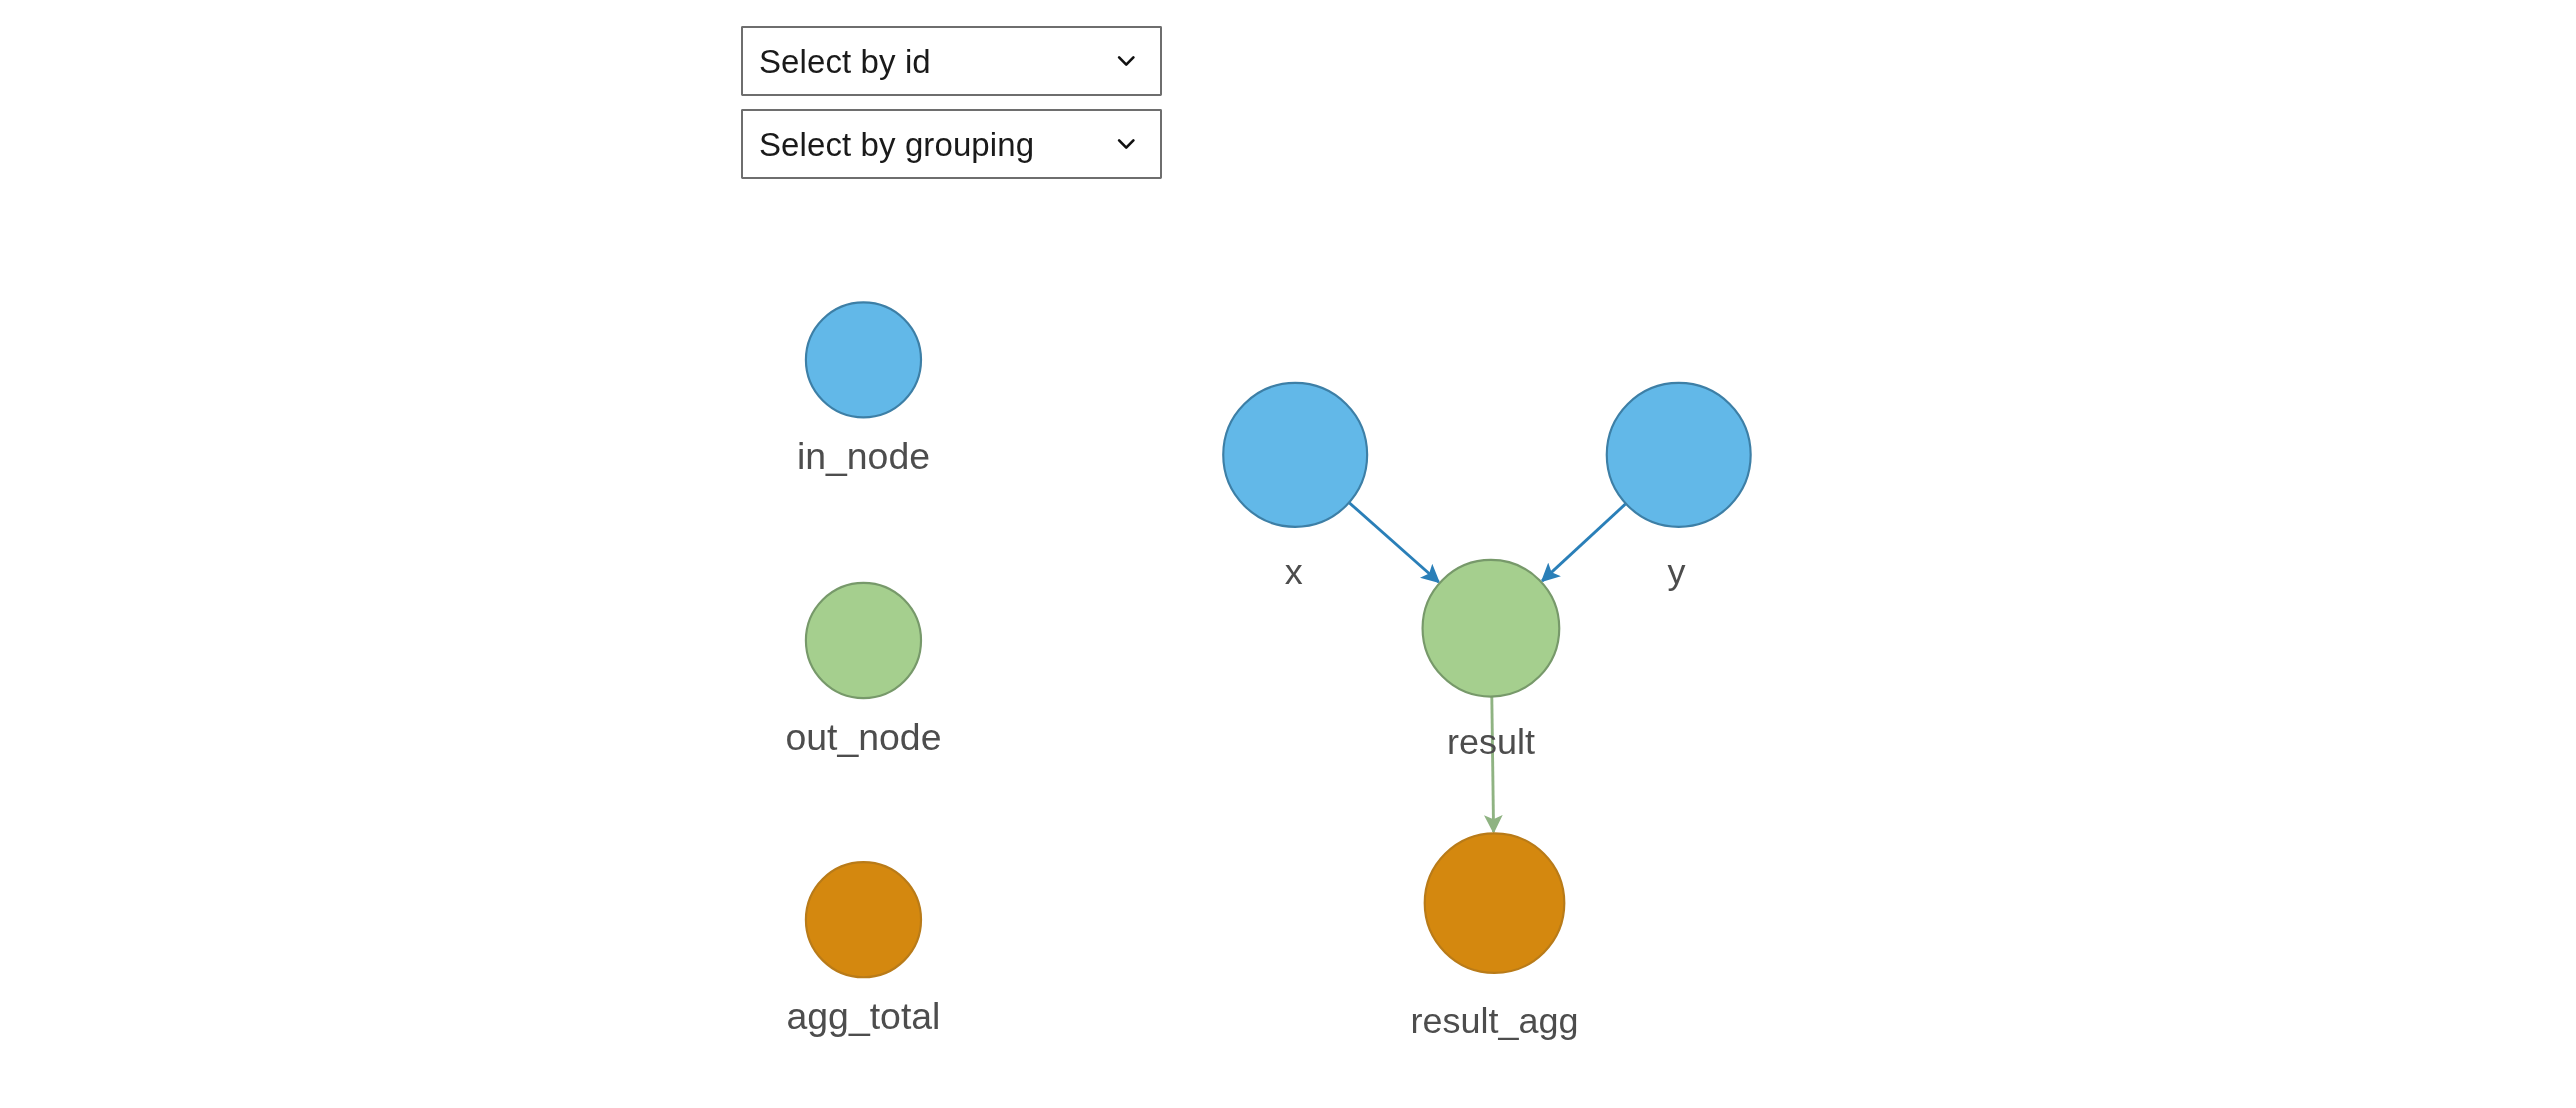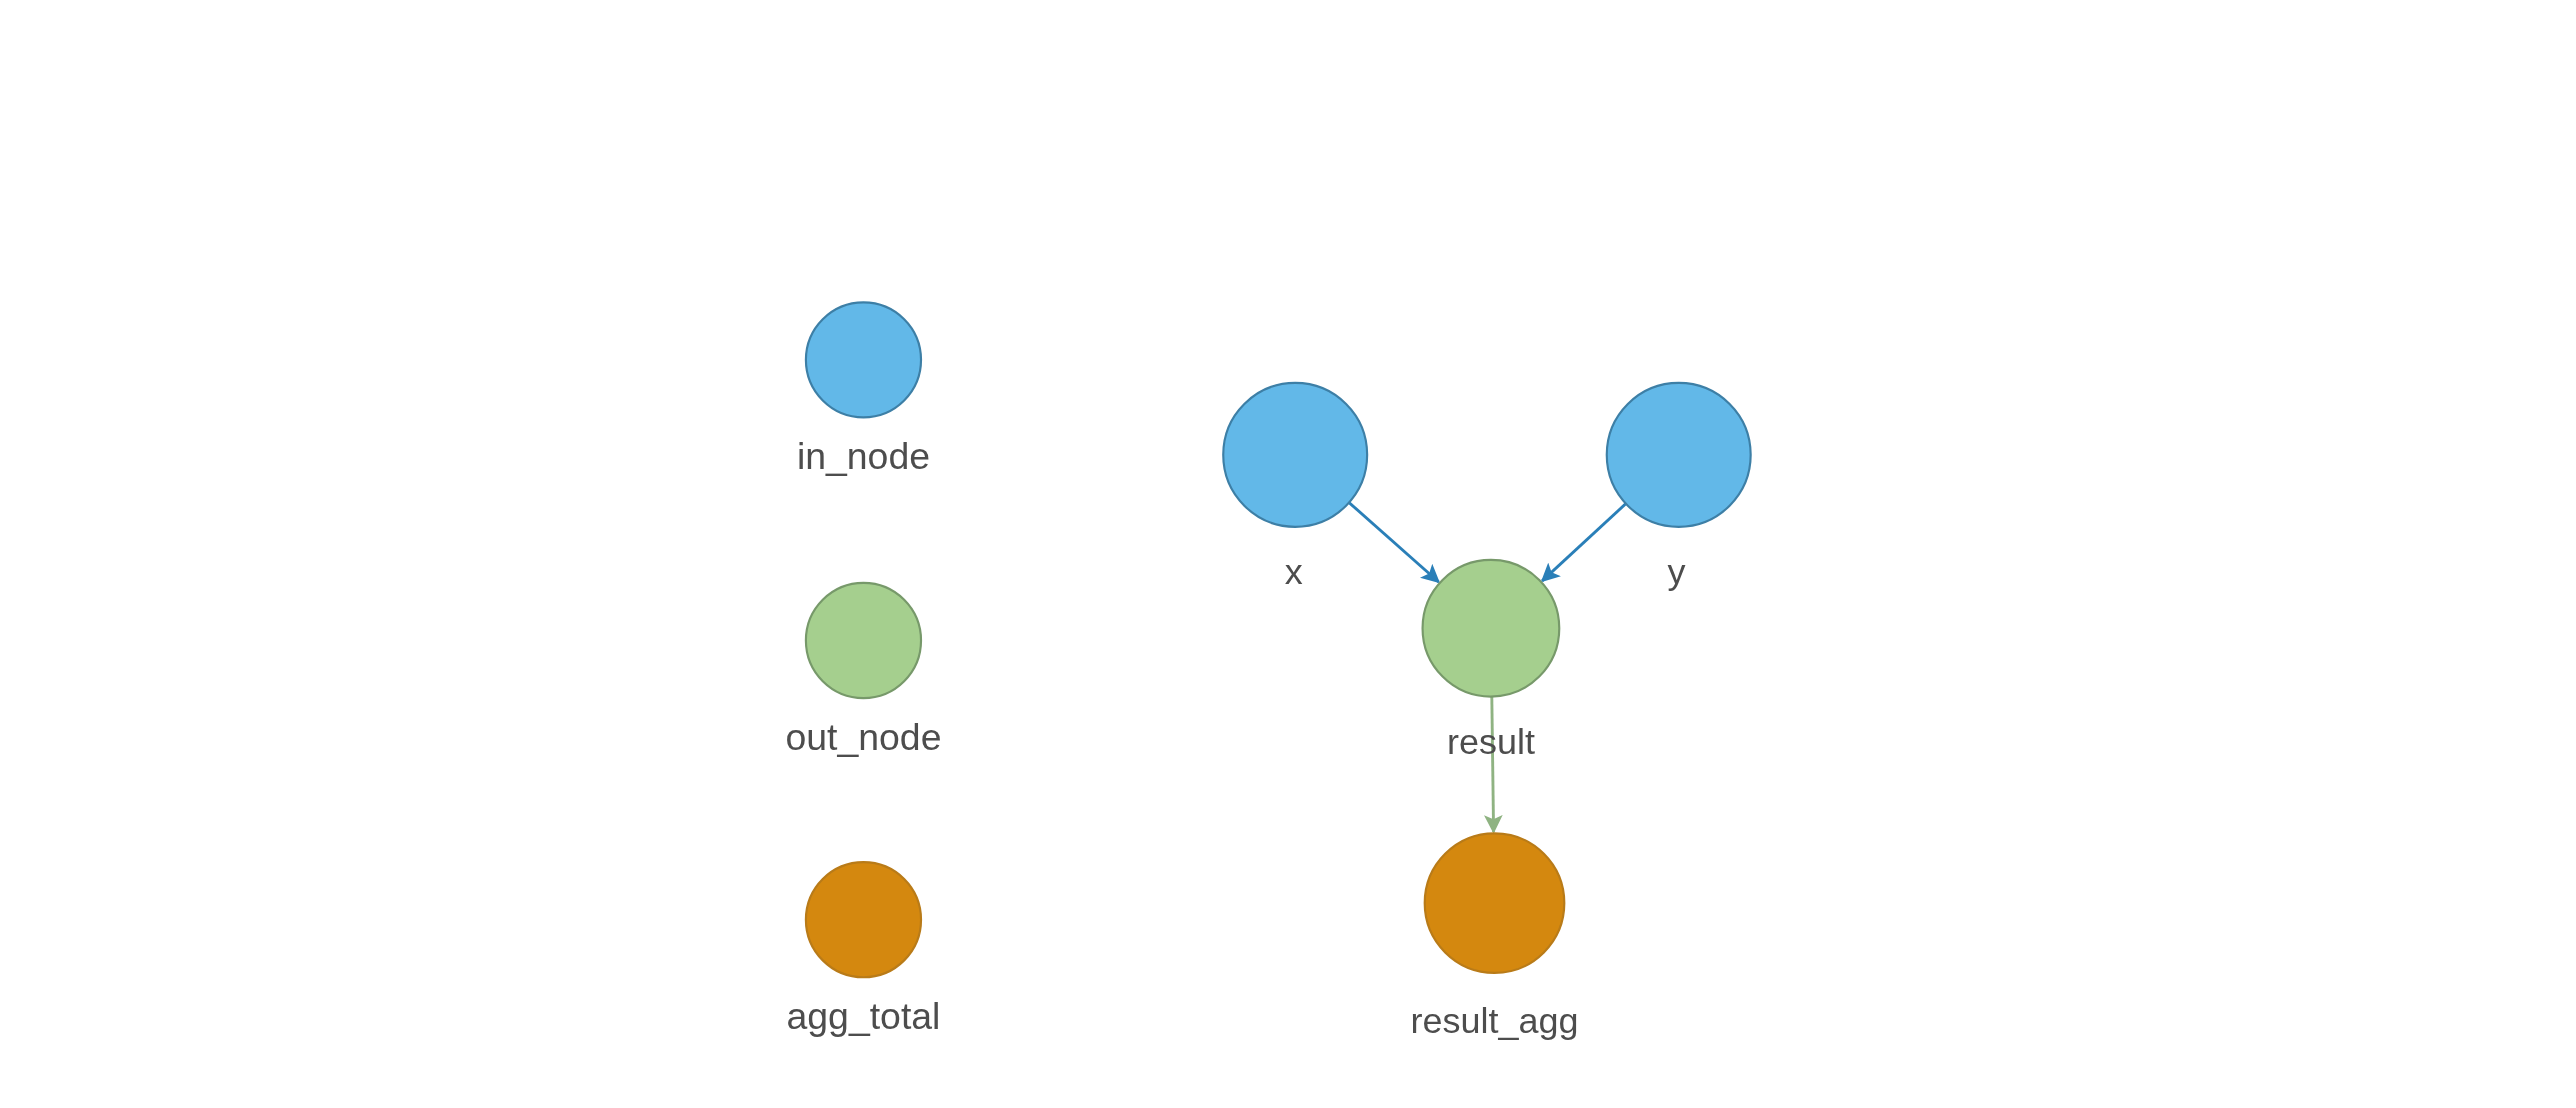--- a/index.html
+++ b/index.html
@@ -99,20 +99,41 @@
     font-family: "Liberation Sans", sans-serif;
     font-size: 50px;
     fill: #4d4d4d;
   }
 </style>
 </head>
 <body>
 
 <div id="page">
 
+  <div class="controls">
+
+    <div class="select-box">
+      <span class="select-label">Select by id</span>
+      <span class="select-caret">
+        <svg viewBox="0 0 24 24" width="24.5" height="24.5" aria-hidden="true">
+          <path d="M5 8.5 L12 15.5 L19 8.5" fill="none" stroke="#111111" stroke-width="2.6" stroke-linecap="round" stroke-linejoin="round"></path>
+        </svg>
+      </span>
+    </div>
+
+    <div class="select-box">
+      <span class="select-label">Select by grouping</span>
+      <span class="select-caret">
+        <svg viewBox="0 0 24 24" width="24.5" height="24.5" aria-hidden="true">
+          <path d="M5 8.5 L12 15.5 L19 8.5" fill="none" stroke="#111111" stroke-width="2.6" stroke-linecap="round" stroke-linejoin="round"></path>
+        </svg>
+      </span>
+    </div>
+
+  </div>
 
   <div class="graph-surface">
     <svg id="graph-svg" xmlns="http://www.w3.org/2000/svg" viewBox="0 0 3580 1541">
 
       <defs>
         <marker id="arrow-blue" viewBox="0 0 10 10" refX="9" refY="5" markerWidth="6.5" markerHeight="6.5" orient="auto-start-reverse">
           <path d="M 0 0 L 10 5 L 0 10 L 2.2 5 z" fill="#2a7fb8"></path>
         </marker>
         <marker id="arrow-green" viewBox="0 0 10 10" refX="9" refY="5" markerWidth="6.5" markerHeight="6.5" orient="auto-start-reverse">
           <path d="M 0 0 L 10 5 L 0 10 L 2.2 5 z" fill="#8fb382"></path>

